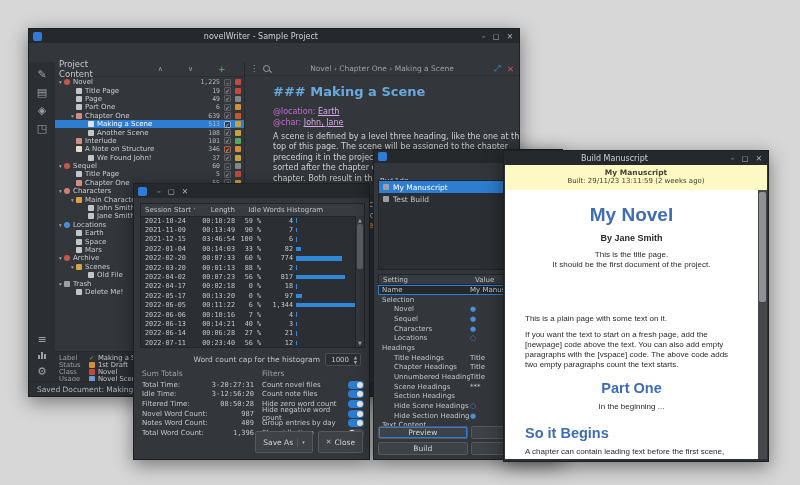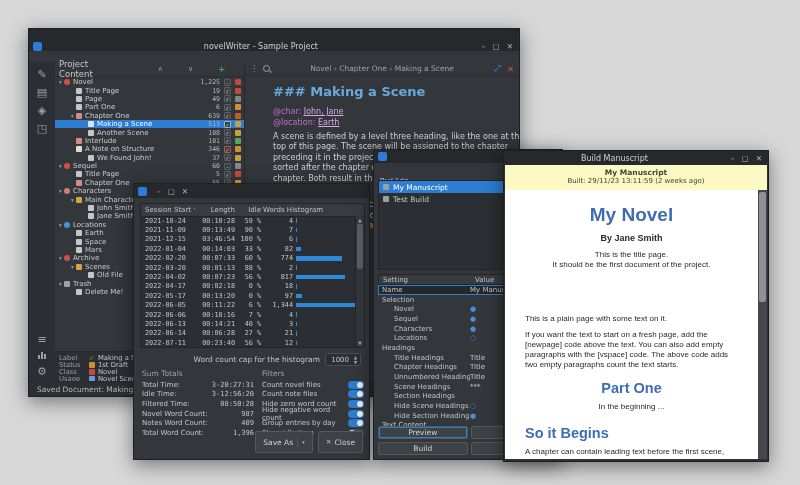--- a/index.html
+++ b/index.html
@@ -6,21 +6,21 @@
   body{font-family:"DejaVu Sans",sans-serif;background:#d7d7d7;}
   #desktop{position:relative;width:800px;height:485px;background:#d7d7d7;overflow:hidden;}
   .win{position:absolute;background:#33373b;border:1px solid #1d2023;box-shadow:0 5px 18px rgba(0,0,0,.45);box-sizing:border-box;}
   .tbar{position:absolute;left:0;top:0;right:0;height:14px;background:#26292c;display:flex;align-items:center;color:#cdd0d2;font-size:8px;}
   .tbar .appicon{width:9px;height:9px;background:#2f7bd9;border-radius:2px;margin:0 4px;flex:0 0 auto;}
   .tbar .ttl{flex:1;text-align:center;white-space:nowrap;overflow:hidden;}
   .wc{display:flex;gap:7px;padding:0 6px;color:#b8babc;font-size:7.5px;flex:0 0 auto;}
   .wc span{cursor:default;}
   
   #main{left:28px;top:28px;width:492px;height:369px;}
-  #main .tbar{height:22px;align-items:flex-end;}
+  #main .tbar{height:14px;}
   #menubar{position:absolute;left:0;top:18px;right:0;height:15px;background:#33373b;border-bottom:1px solid #26292c;display:flex;align-items:center;padding-left:4px;box-sizing:border-box;}
   #menubar .mi{font-size:8.5px;color:#d3d5d6;padding:0 6px;}
   #ltool{position:absolute;left:0;top:33px;width:26px;bottom:14px;background:#2b2f33;border-right:1px solid #26292c;}
   #ltool .ic{width:26px;height:17px;display:flex;align-items:center;justify-content:center;color:#9aa0a5;font-size:11px;}
   #ltool .bot{position:absolute;left:0;width:26px;}
   .bars{display:inline-flex;align-items:flex-end;gap:1px;height:8px;}
   .bars i{display:block;width:2px;background:#9aa0a5;}
   
   #treepanel{position:absolute;left:26px;top:33px;width:190px;height:289px;background:#33373b;border-right:1px solid #26292c;box-sizing:border-box;}
   #treehead{height:14px;display:flex;align-items:center;padding:0 4px;color:#c6c8ca;font-size:8.5px;border-bottom:1px solid #2a2d31;gap:20px;}
@@ -445,27 +445,27 @@
         <span class="crumb">Novel › Chapter One › Making a Scene</span>
         <span style="color:#4a90d9;font-size:8.5px;margin-right:6px;">⤢</span>
         <span style="color:#c75450;font-size:8.5px;">✕</span>
       </div>
       <div id="edbody">
         <div id="edh1">### Making a Scene</div>
         <div style="margin-top:7px;">
 
 
             <div class="tagline">
+              <span class="tagk">@location:</span>
+              <span class="tagv">Earth</span>
+            </div>
+
+            <div class="tagline">
               <span class="tagk">@char:</span>
               <span class="tagv">John, Jane</span>
-            </div>
-
-            <div class="tagline">
-              <span class="tagk">@location:</span>
-              <span class="tagv">Earth</span>
             </div>
           </div>
         <div id="edpara">A scene is defined by a level three heading, like the one at the top of this page. The scene will be assigned to the chapter preceding it in the project tree. The scene document can be sorted after the chapter document, or as a child of the chapter. Both result in the same output in the end, so it is a matter of preference.</div>
         <div id="edpara2">
           <div>Each paragraph in the scene i</div>
           <div>
             <span>like </span><span class="mk">**</span><span class="mkb">bold</span><span class="mk">**</span><span>, </span><span class="mki">_italic_</span><span> and </span><span class="mk">**_</span>
           </div>
           <div class="codeline">
             <span>support for </span><span class="mki">_nested_</span><span> empha</span>

